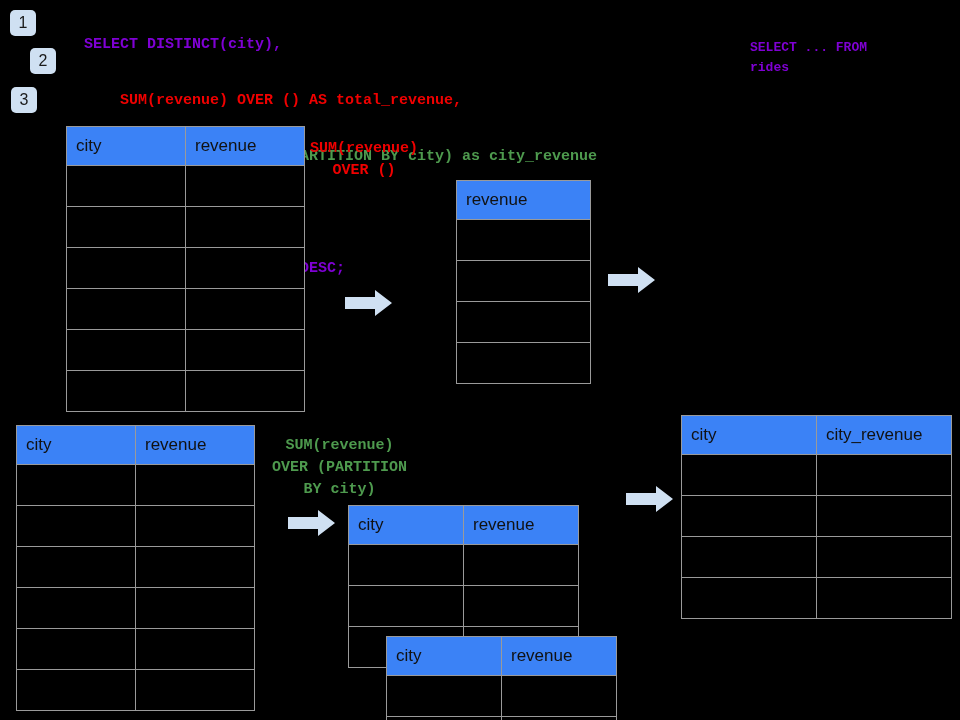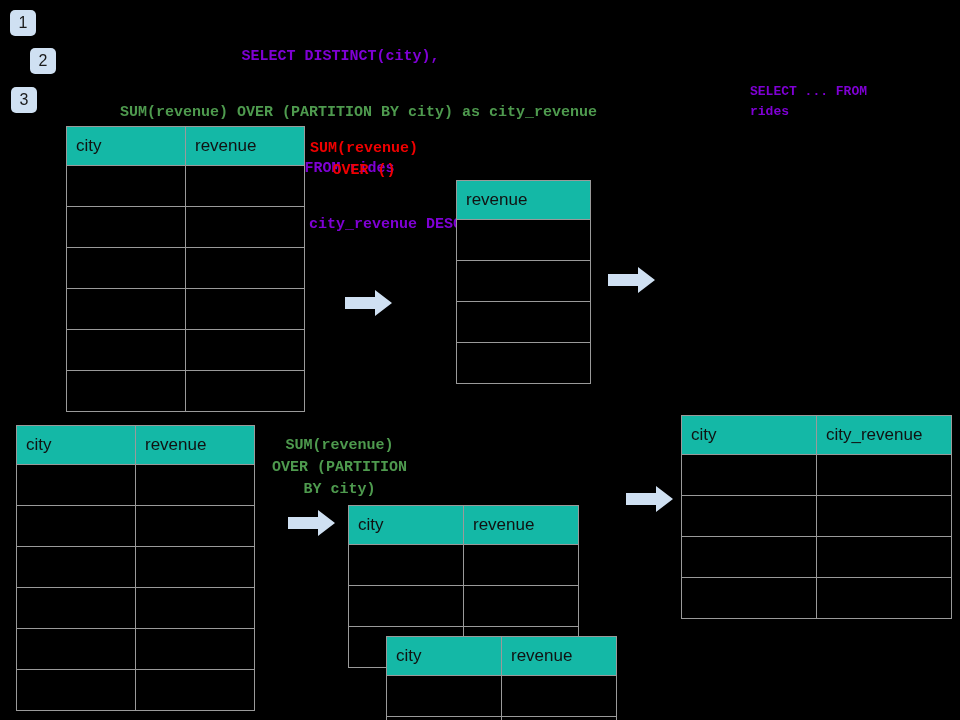--- a/index.html
+++ b/index.html
@@ -49,21 +49,20 @@
 
   
   .sidenote {
     position: absolute;
     font-family: "Liberation Mono", "DejaVu Sans Mono", monospace;
     font-size: 13px;
     font-weight: bold;
     color: #7f00d4;
     white-space: pre;
     line-height: 20px;
-    margin-top: 44px;
   }
 
   
   .annot {
     position: absolute;
     font-family: "Liberation Mono", "DejaVu Sans Mono", monospace;
     font-size: 15px;
     font-weight: bold;
     white-space: pre;
     line-height: 22px;
@@ -78,21 +77,21 @@
     background: #000000;
   }
   .tbl td {
     border: 1px solid #9a9a9a;
     background: #000000;
     padding: 0;
     height: 40px;
   }
   .tbl th {
     border: 1px solid #9a9a9a;
-    background: #14b8a6;
+    background: #3b82f6;
     color: #111111;
     font-family: "Liberation Sans", sans-serif;
     font-size: 17px;
     font-weight: 400;
     text-align: left;
     padding: 0 0 0 9px;
     height: 38px;
   }
 
   
@@ -105,22 +104,23 @@
 </style>
 </head>
 <body>
 
 <div id="canvas">
 
   <div class="badge" style="left:10px;  top:10px;">1</div>
   <div class="badge" style="left:30px;  top:48px;">2</div>
   <div class="badge" style="left:11px;  top:87px;">3</div>
 
-  <div class="code" style="left:84px; top:12px;text-align:center;">
+  <div class="code" style="left:84px; top:0;">
     <span class="code-line c-purple">SELECT DISTINCT(city),</span>
+    <span class="code-line c-red">    SUM(revenue) OVER () AS total_revenue,</span>
     <span class="code-line c-green">    SUM(revenue) OVER (PARTITION BY city) as city_revenue</span>
     <span class="code-line c-purple">  FROM rides</span>
     <span class="code-line c-purple">  ORDER by city_revenue DESC;</span>
   </div>
 
   <div class="sidenote" style="left:750px; top:38px;">SELECT ... FROM
 rides</div>
 
   <div class="annot c-red" style="left:310px; top:138px;">SUM(revenue)
 OVER ()</div>

